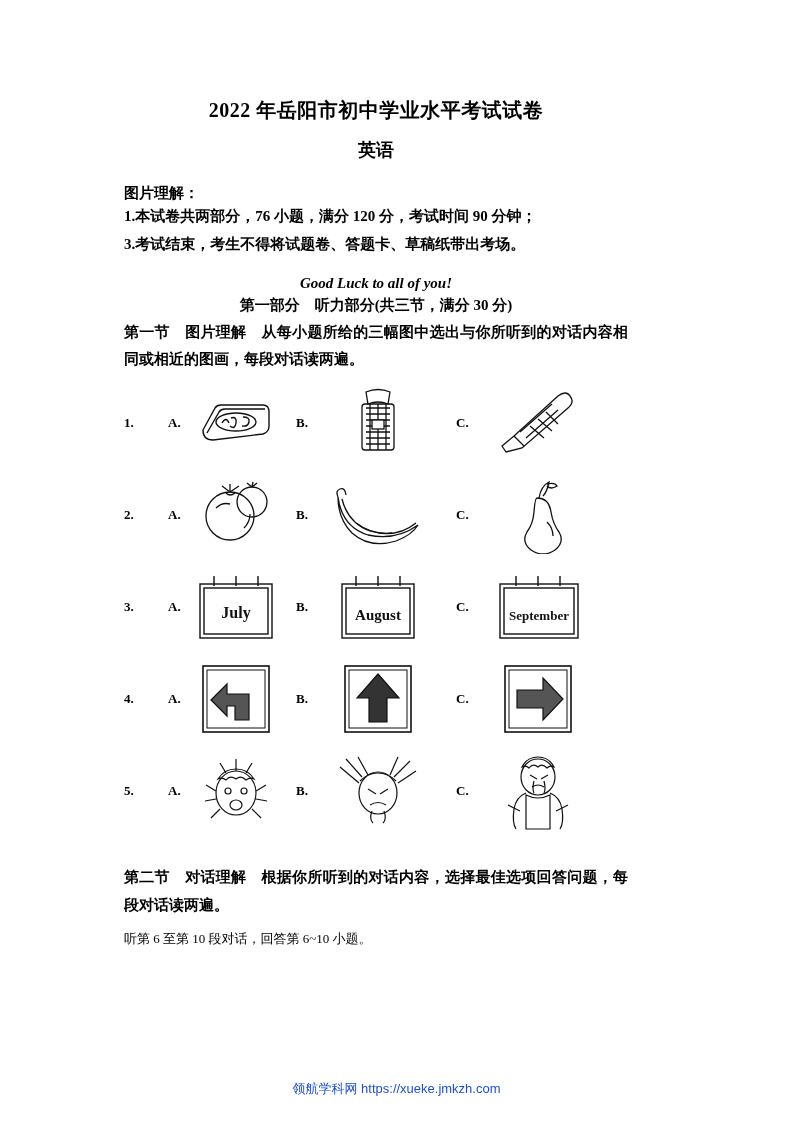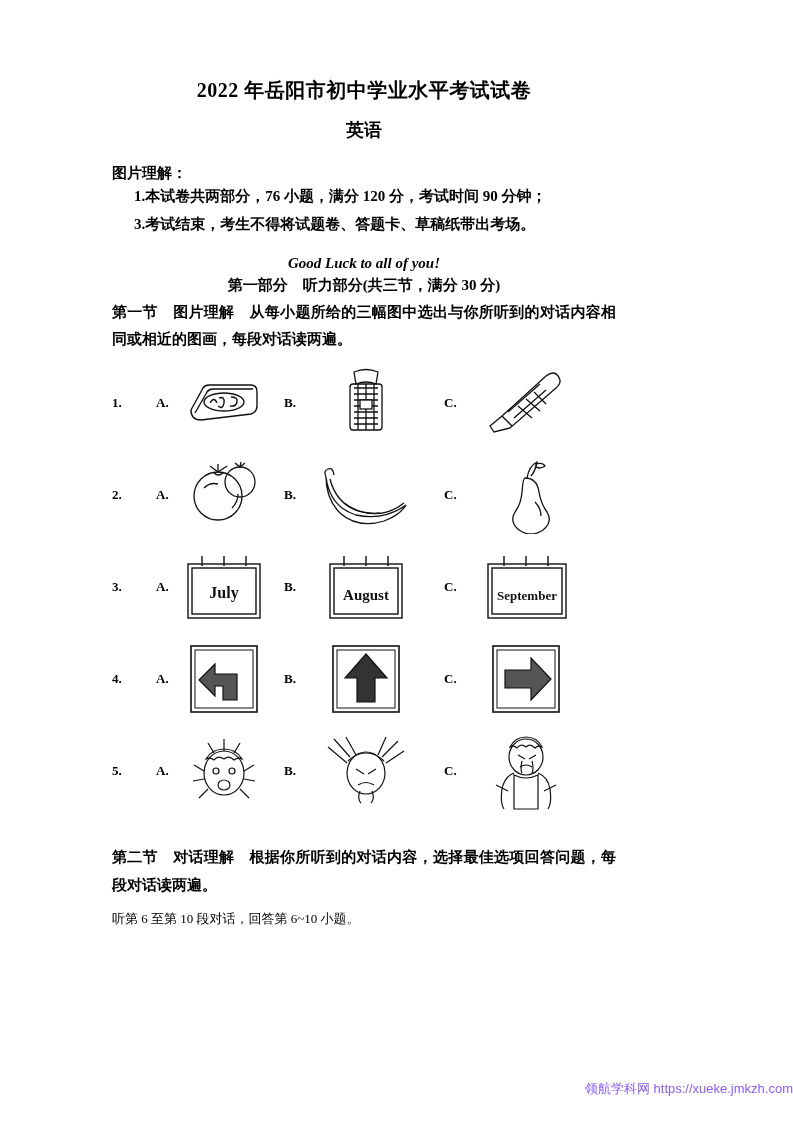--- a/index.html
+++ b/index.html
@@ -10,25 +10,25 @@
   body {
     width: 793px;
     height: 1122px;
     position: relative;
     font-family: "Liberation Serif", serif;
     color: #000000;
     overflow: hidden;
   }
   .page {
     position: absolute;
-    left: 0; top: 0;
+    left: 12px; top: 0;
     width: 724px;
     height: 1122px;
     box-sizing: border-box;
-    padding: 58px 108px 0 112px;
+    padding: 78px 108px 0 112px;
   }
   .doc-title {
     text-align: center;
     font-weight: bold;
     font-size: 20px;
     letter-spacing: 0.5px;
     margin: 18px 0 0 0;
     line-height: 1.4;
   }
   .doc-subtitle {
@@ -40,21 +40,20 @@
   .notice-label {
     font-weight: bold;
     font-size: 15px;
     margin-top: 22px;
   }
   .notice-line {
     font-weight: bold;
     font-size: 15px;
     line-height: 1.85;
     text-align: justify;
-    margin-left: 22px;
   }
   .goodluck {
     text-align: center;
     font-style: italic;
     font-weight: bold;
     font-size: 15px;
     margin-top: 16px;
   }
   .part-heading {
     text-align: center;
@@ -113,23 +112,23 @@
   }
   .small-note {
     font-size: 13px;
     margin-top: 10px;
   }
   .footer {
     position: absolute;
     left: 0;
     bottom: 24px;
     width: 100%;
-    text-align: right;
+    text-align: center;
     font-size: 13px;
-    color: #8b5cf6;
+    color: #1d4ed8;
     font-family: "Liberation Sans", sans-serif;
     margin-top: 48px;
   }
   svg { display: block; }
 </style>
 </head>
 <body>
 
 <div class="page">
 

